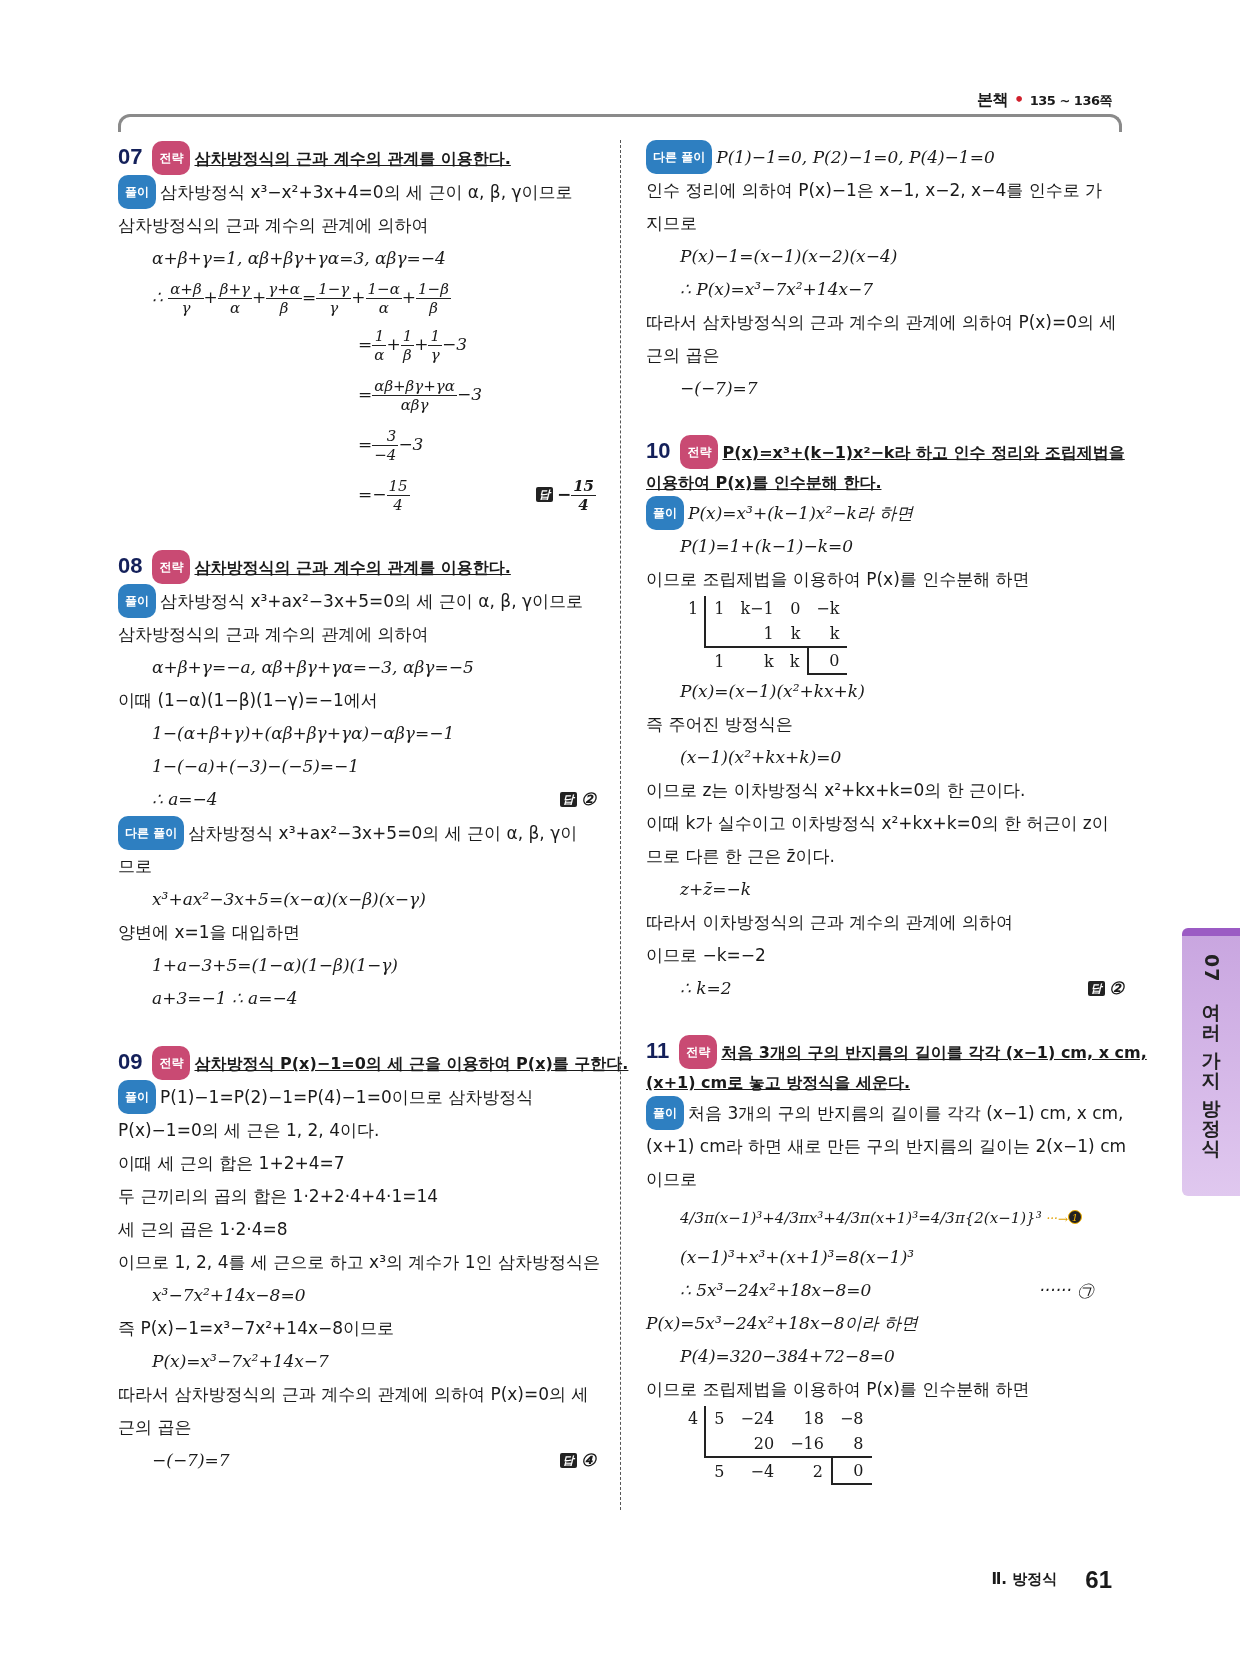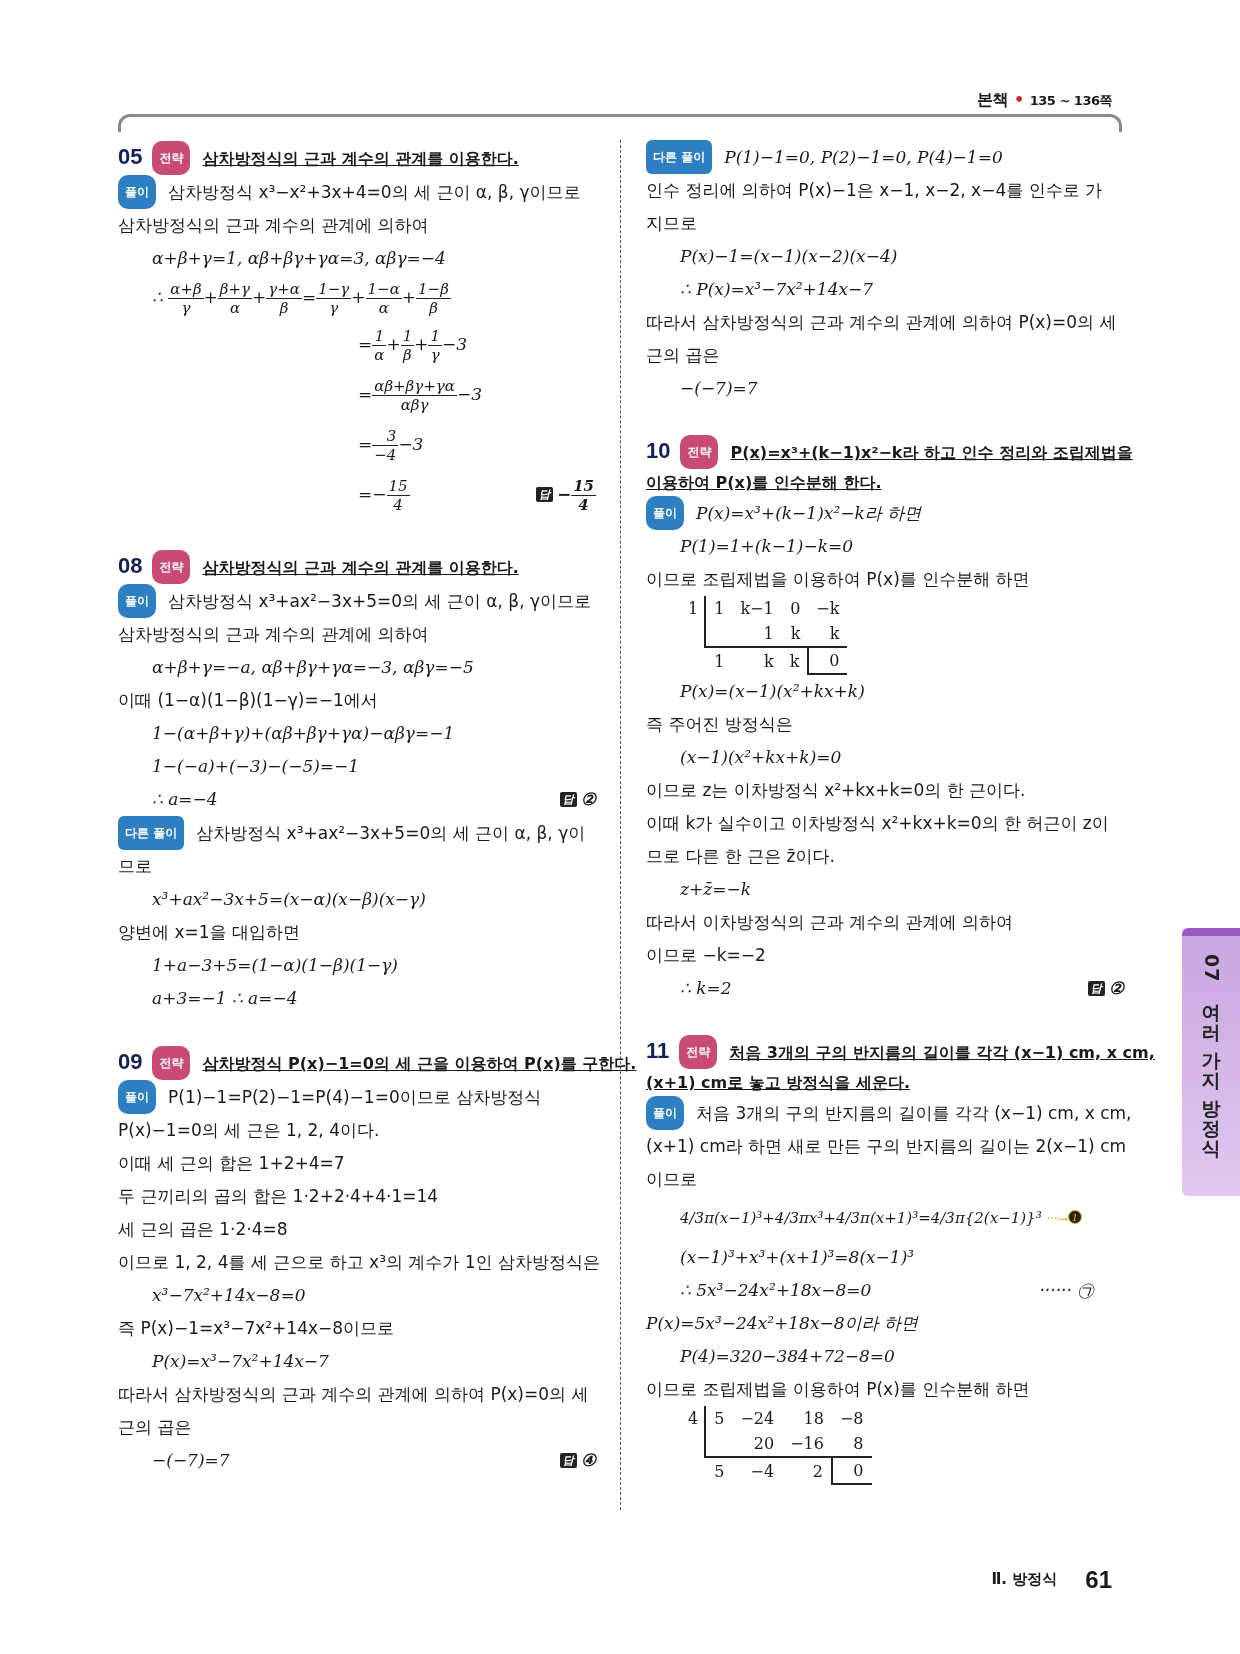--- a/index.html
+++ b/index.html
@@ -17,24 +17,24 @@
 
   .col-divider { position: absolute; left: 620px; top: 140px; height: 1370px; border-left: 1px dashed #555; }
 
   .col { position: absolute; top: 140px; width: 478px; font-size: 17px; line-height: 33px; }
   .col.left { left: 118px; }
   .col.right { left: 646px; width: 478px; }
 
   .math { font-family: "DejaVu Serif", serif; font-style: italic; }
 
   .pnum { font-family: "Liberation Sans", sans-serif; font-weight: bold; font-size: 22px; color: #14205a; margin-right: 10px; }
-  .badge { display: inline-block; font-size: 12px; font-weight: bold; color: #fff; border-radius: 10px; padding: 8px 7px; line-height: 18px; margin-right: 12px; vertical-align: 2px; }
+  .badge { display: inline-block; font-size: 12px; font-weight: bold; color: #fff; border-radius: 10px; padding: 8px 7px; line-height: 18px; margin-right: 4px; vertical-align: 2px; }
   .badge.strategy { background: #c94a73; }
   .badge.solution { background: #2e7fc1; }
-  .badge.alt { background: #2e7fc1; border-radius: 6px; }
+  .badge.alt { background: #2e7fc1; }
   .strategy-text { font-weight: bold; font-size: 16px; text-decoration: underline; }
 
   .line { white-space: nowrap; }
   .indent { padding-left: 34px; }
   .indent2 { padding-left: 240px; }
   .spacer { height: 30px; }
   .answer { float: right; font-weight: bold; }
   .ans-box { display: inline-block; background: #222; color: #fff; font-size: 11px; padding: 0 3px; line-height: 15px; margin-right: 4px; vertical-align: 2px; border-radius: 2px; }
 
   .frac { display: inline-block; vertical-align: middle; text-align: center; line-height: 18px; font-size: 15px; }
@@ -64,21 +64,21 @@
 
 <div class="header-ref">
   <span>본책</span><span class="dot">•</span><span class="pages">135 ~ 136</span><span class="suffix">쪽</span>
 </div>
 <div class="top-rule"></div>
 <div class="col-divider"></div>
 
 <div class="col left">
 
   <div>
-    <div class="line"><span class="pnum">05</span><span class="badge strategy">전략</span><span class="strategy-text">삼차방정식의 근과 계수의 관계를 이용한다.</span></div>
+    <div class="line"><span class="pnum">07</span><span class="badge strategy">전략</span><span class="strategy-text">삼차방정식의 근과 계수의 관계를 이용한다.</span></div>
     <div class="line"><span class="badge solution">풀이</span><span>삼차방정식 x³−x²+3x+4=0의 세 근이 α, β, γ이므로</span></div>
     <div class="line">삼차방정식의 근과 계수의 관계에 의하여</div>
     <div class="line indent math">α+β+γ=1, αβ+βγ+γα=3, αβγ=−4</div>
     <div class="line indent math" style="line-height:44px">
       ∴ <span class="frac"><span class="n">α+β</span><span class="d">γ</span></span>+<span class="frac"><span class="n">β+γ</span><span class="d">α</span></span>+<span class="frac"><span class="n">γ+α</span><span class="d">β</span></span>=<span class="frac"><span class="n">1−γ</span><span class="d">γ</span></span>+<span class="frac"><span class="n">1−α</span><span class="d">α</span></span>+<span class="frac"><span class="n">1−β</span><span class="d">β</span></span>
     </div>
     <div class="line indent2 math" style="line-height:50px">=<span class="frac"><span class="n">1</span><span class="d">α</span></span>+<span class="frac"><span class="n">1</span><span class="d">β</span></span>+<span class="frac"><span class="n">1</span><span class="d">γ</span></span>−3</div>
     <div class="line indent2 math" style="line-height:50px">=<span class="frac"><span class="n">αβ+βγ+γα</span><span class="d">αβγ</span></span>−3</div>
     <div class="line indent2 math" style="line-height:50px">=<span class="frac"><span class="n">3</span><span class="d">−4</span></span>−3</div>
     <div class="line indent2 math" style="line-height:50px">=−<span class="frac"><span class="n">15</span><span class="d">4</span></span>

